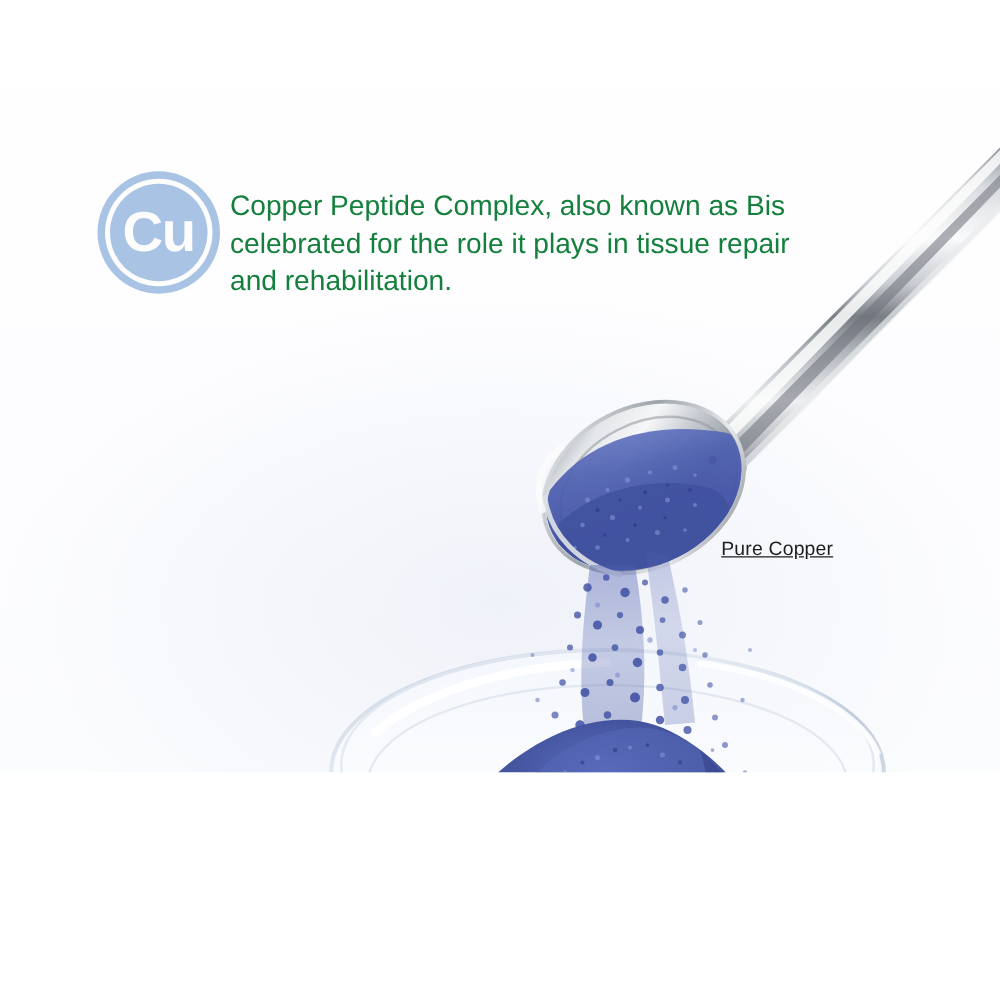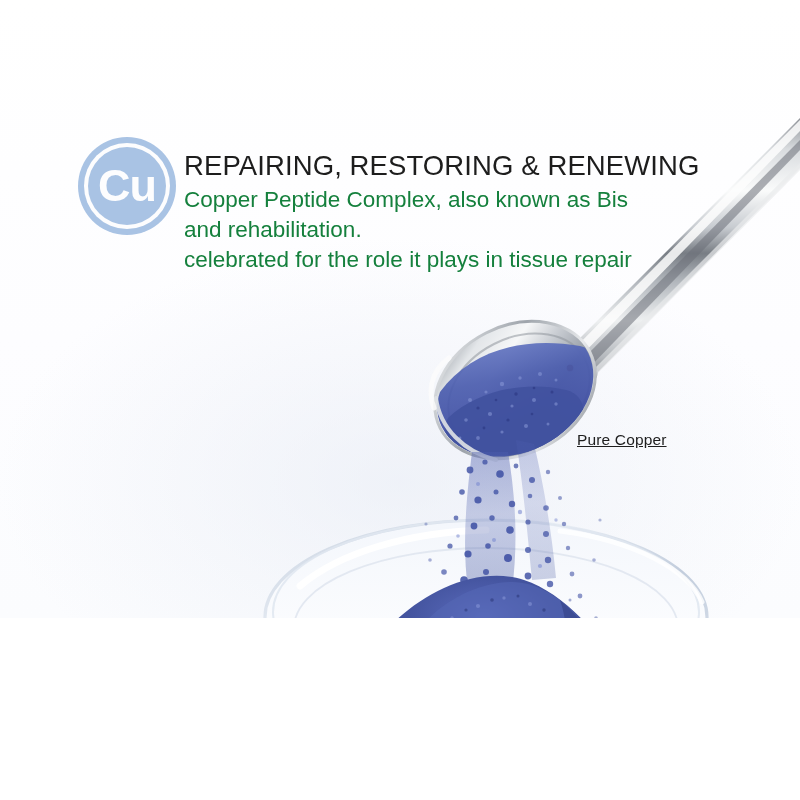--- a/index.html
+++ b/index.html
@@ -466,23 +466,22 @@
   </div>
 
   <div class="cu-badge">
     <div class="ring-outer"></div>
     <div class="ring-gap"></div>
     <div class="ring-inner"></div>
     <div class="cu-text">Cu</div>
   </div>
 
   <div class="text-block">
-    <h1 class="headline">REPAIRING, RESTORING &amp; RENEWING</h1>
     <p class="body-copy">
       <span class="ln">Copper Peptide Complex,  also known as Bis</span>
+      <span class="ln">celebrated for the role it plays in tissue repair</span>
       <span class="ln">and rehabilitation.</span>
-      <span class="ln">celebrated for the role it plays in tissue repair</span>
     </p>
   </div>
 
   <div class="caption">Pure Copper</div>
 
 </div>
 
 </body></html>

